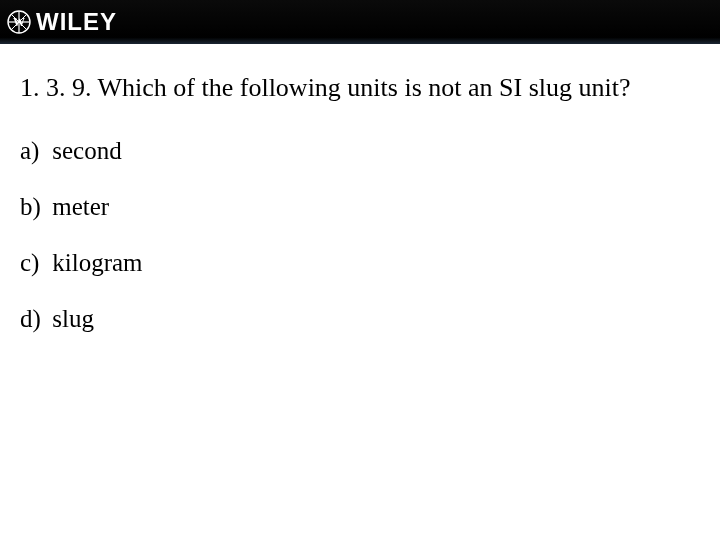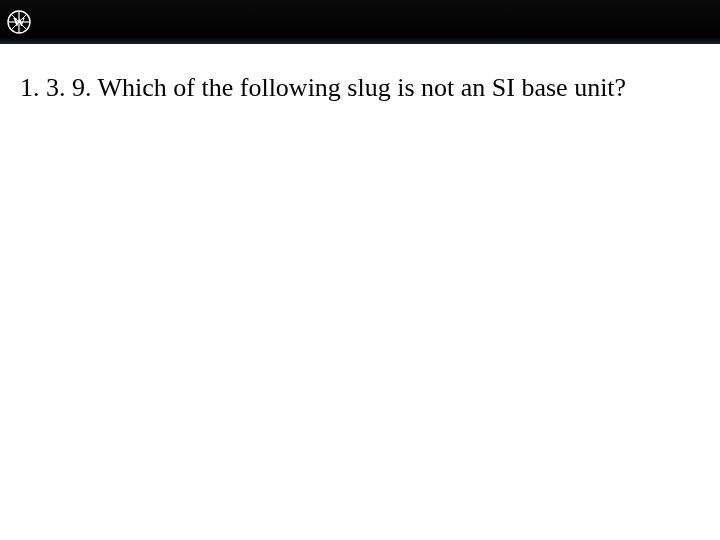--- a/index.html
+++ b/index.html
@@ -49,23 +49,42 @@
       <span class="logo-icon">
         <svg viewBox="0 0 26 26" width="26" height="26">
           <circle cx="13" cy="13" r="11" fill="none" stroke="#fff" stroke-width="1.4"></circle>
           <line x1="13" y1="2" x2="13" y2="24" stroke="#fff" stroke-width="1.2"></line>
           <line x1="2" y1="13" x2="24" y2="13" stroke="#fff" stroke-width="1.2"></line>
           <line x1="5" y1="5" x2="21" y2="21" stroke="#fff" stroke-width="1"></line>
           <line x1="21" y1="5" x2="5" y2="21" stroke="#fff" stroke-width="1"></line>
           <text x="13" y="17" text-anchor="middle" font-family="Times New Roman" font-size="12" fill="#fff" font-weight="bold">W</text>
         </svg>
       </span>
+      <span class="logo-text">WILEY</span>
     </div>
   </div>
 
   <div class="content">
     <div class="question">
       <span>1. 3. 9.</span>
-      <span>Which of the following slug is not an SI base unit?</span>
+      <span>Which of the following units is not an SI slug unit?</span>
     </div>
 
+    <ul class="options">
+      <li class="option">
+        <span class="opt-letter">a)</span>
+        <span>second</span>
+      </li>
+      <li class="option">
+        <span class="opt-letter">b)</span>
+        <span>meter</span>
+      </li>
+      <li class="option">
+        <span class="opt-letter">c)</span>
+        <span>kilogram</span>
+      </li>
+      <li class="option">
+        <span class="opt-letter">d)</span>
+        <span>slug</span>
+      </li>
+    </ul>
   </div>
 </div>
 
 </body></html>

